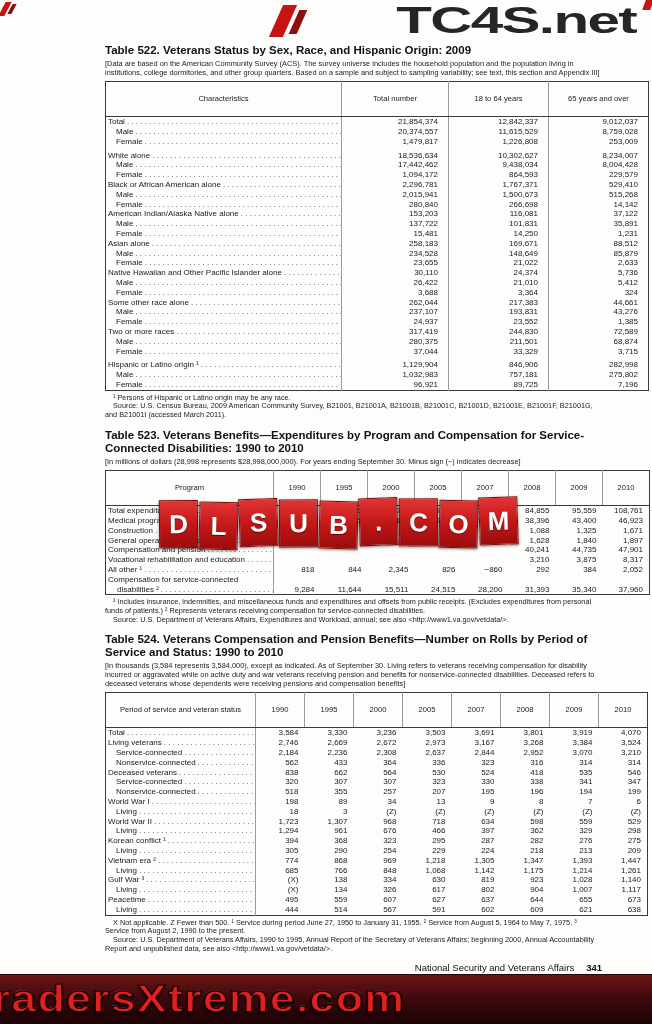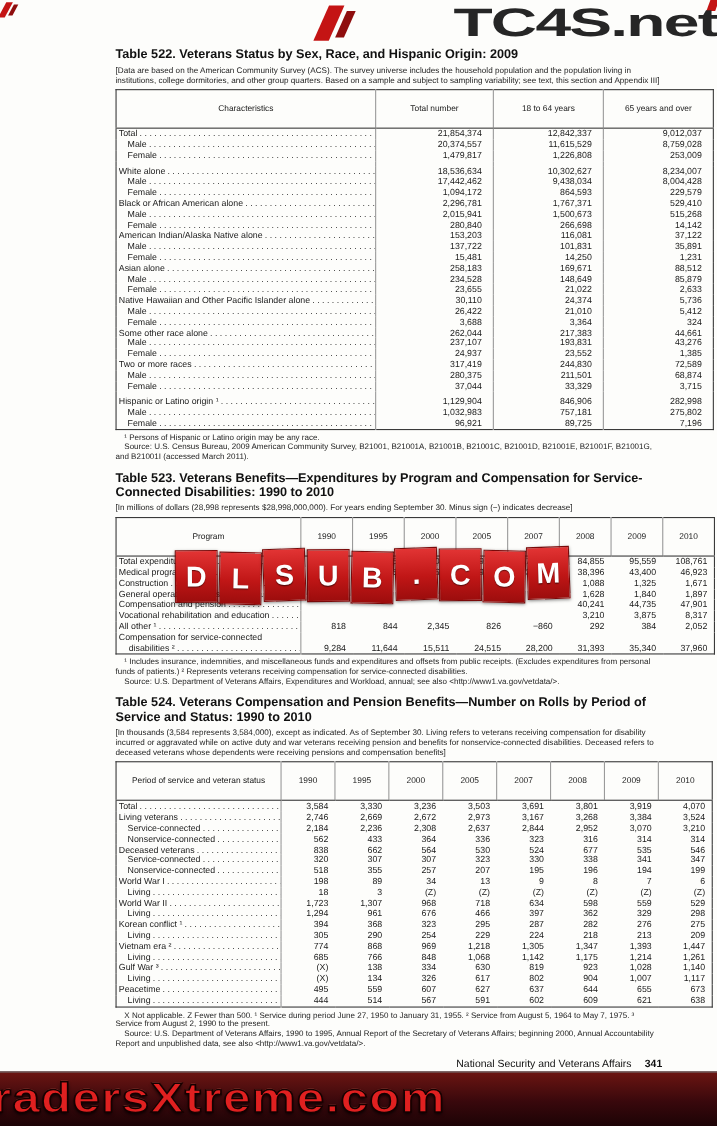--- a/index.html
+++ b/index.html
@@ -31,21 +31,21 @@
   tr.b td { font-weight:normal; }
   tr.spacer td { height:4px; line-height:4px; font-size:2px; }
   .i1 .lead { padding-left:8px; }
 
   
   .t522 th + th, .t522 td + td { border-left:1px solid #9a9a9a; }
   .t523 th + th, .t524 th + th { border-left:1px solid #9a9a9a; }
   .t523 td.stub, .t524 td.stub { border-right:1px solid #9a9a9a; }
 
   
-  .wm-top { position:absolute; top:2px; right:0; width:362px; height:40px; z-index:5; }
+  .wm-top { position:absolute; top:2px; right:16px; width:362px; height:40px; z-index:5; }
   .wm-top .txt { position:absolute; right:0; top:0; font-size:36px; font-weight:bold; letter-spacing:-1px; color:#262626; line-height:38px; transform:scaleX(1.62); transform-origin:right center; }
   .slash { position:absolute; background:#c41414; }
   .s1 { left:2px; top:3px; width:14px; height:32px; transform:skewX(-24deg); }
   .s2 { left:20px; top:8px; width:8px; height:24px; transform:skewX(-24deg); background:#8f0e0e; }
   .corner-tl { position:absolute; left:0; top:0; z-index:5; }
   .corner-tl .slash { position:absolute; }
   .c1 { left:2px; top:2px; width:6px; height:14px; transform:skewX(-28deg); }
   .c2 { left:10px; top:4px; width:4px; height:10px; transform:skewX(-28deg); background:#8f0e0e; }
   .corner-tr { position:absolute; right:0; top:0; width:8px; height:10px; background:#c41414; transform:skewX(-20deg); z-index:4; }
 
@@ -565,21 +565,21 @@
             </tr>
             <tr>
               <td class="stub i0">
                 <div class="lead">Deceased veterans</div>
               </td>
               <td class="num">838</td>
               <td class="num">662</td>
               <td class="num">564</td>
               <td class="num">530</td>
               <td class="num">524</td>
-              <td class="num">677</td>
+              <td class="num">418</td>
               <td class="num">535</td>
               <td class="num">546</td>
             </tr>
             <tr>
               <td class="stub i1">
                 <div class="lead">Service-connected</div>
               </td>
               <td class="num">320</td>
               <td class="num">307</td>
               <td class="num">307</td>

